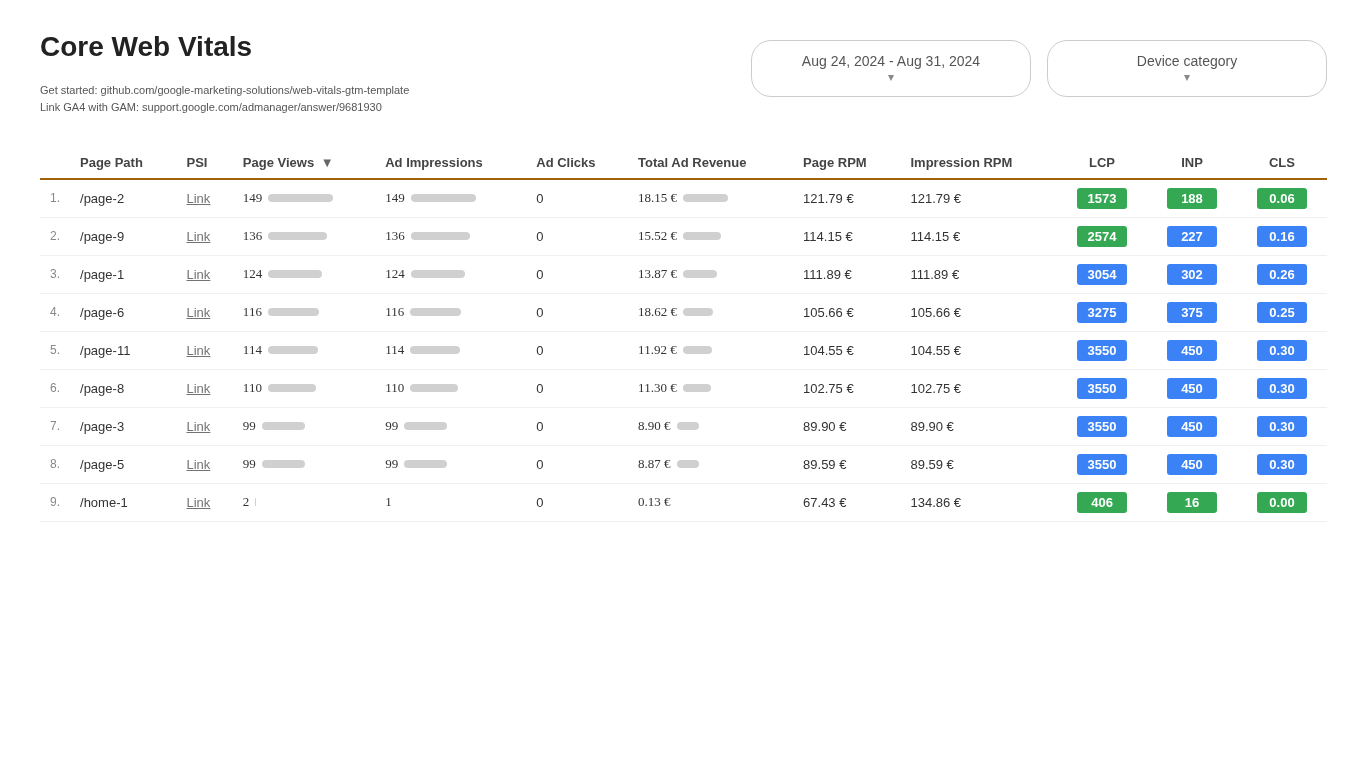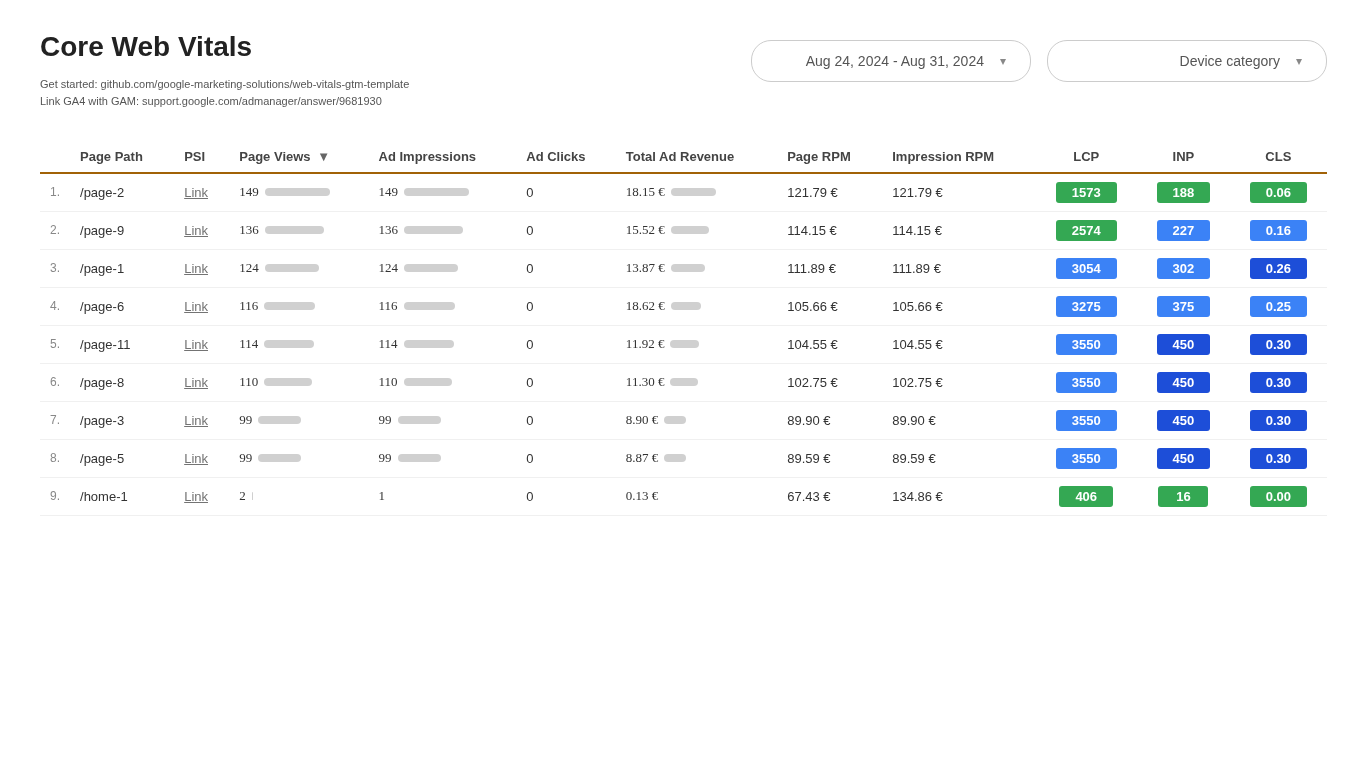--- a/index.html
+++ b/index.html
@@ -17,42 +17,43 @@
     }
     .title-block h1 {
       font-size: 28px;
       font-weight: 700;
       line-height: 1.2;
       color: #222;
     }
     .title-block .subtitle {
       font-size: 11px;
       color: #555;
-      margin-top: 12px;
+      margin-top: 18px;
       line-height: 1.6;
     }
     .filters {
       display: flex;
       gap: 16px;
       align-items: center;
       margin-top: 10px;
     }
     .filter-dropdown {
       border: 1px solid #ccc;
       border-radius: 20px;
       padding: 12px 24px;
       font-size: 14px;
       color: #555;
       display: flex;
       align-items: center;
-      justify-content: flex-end;
-      gap: 16px;
+      justify-content: flex-start;
+      gap: 1px;
       min-width: 280px;
       cursor: pointer;
       background: #fff;
+      flex-direction: column;
     }
     .filter-dropdown .arrow {
       font-size: 12px;
       color: #888;
     }
     .table-container {
       width: 100%;
       overflow-x: auto;
     }
     table {
@@ -92,31 +93,31 @@
     }
     .bar-bg {
       height: 8px;
       background: #d0d0d0;
       border-radius: 4px;
       display: inline-block;
       vertical-align: middle;
     }
     .metric-cell {
       border-radius: 3px;
-      padding: 3px 16px;
+      padding: 3px 0;
       text-align: center;
       font-weight: 600;
       font-size: 13px;
       color: #fff;
       min-width: 50px;
       display: inline-block;
     }
     .bg-green { background: #34a853; }
     .bg-orange { background: #3b82f6; }
-    .bg-red { background: #1d4ed8; }
+    .bg-red { background: #3b82f6; }
     th.center-align, td.center-align {
       text-align: center;
     }
     .sort-indicator {
       display: inline-block;
       margin-left: 3px;
       color: #666;
     }
   </style>
 </head>

